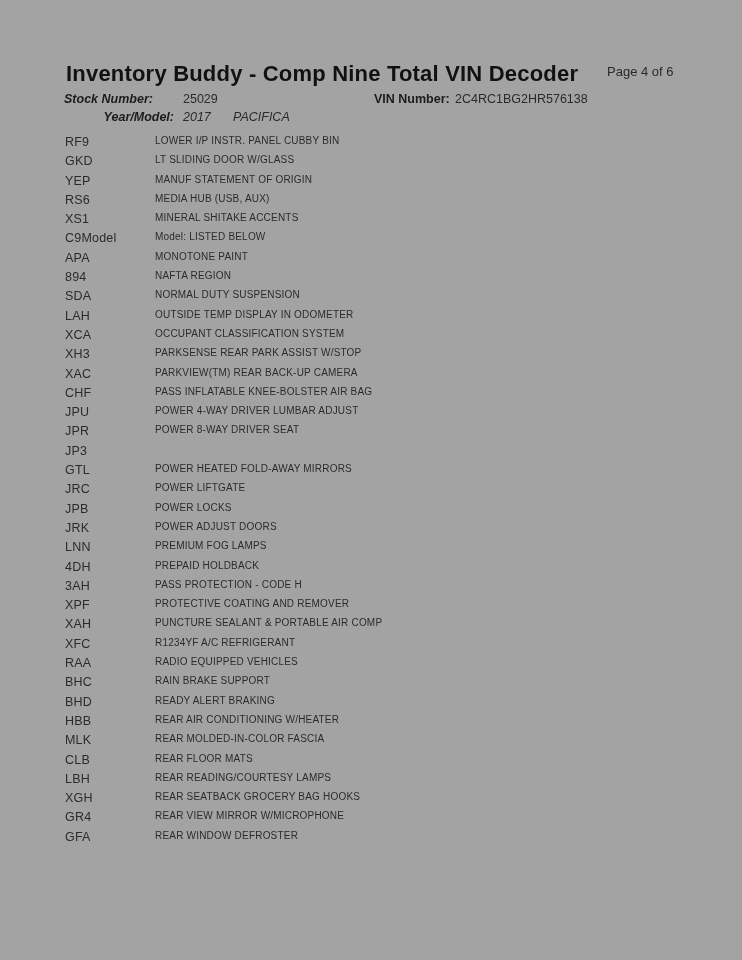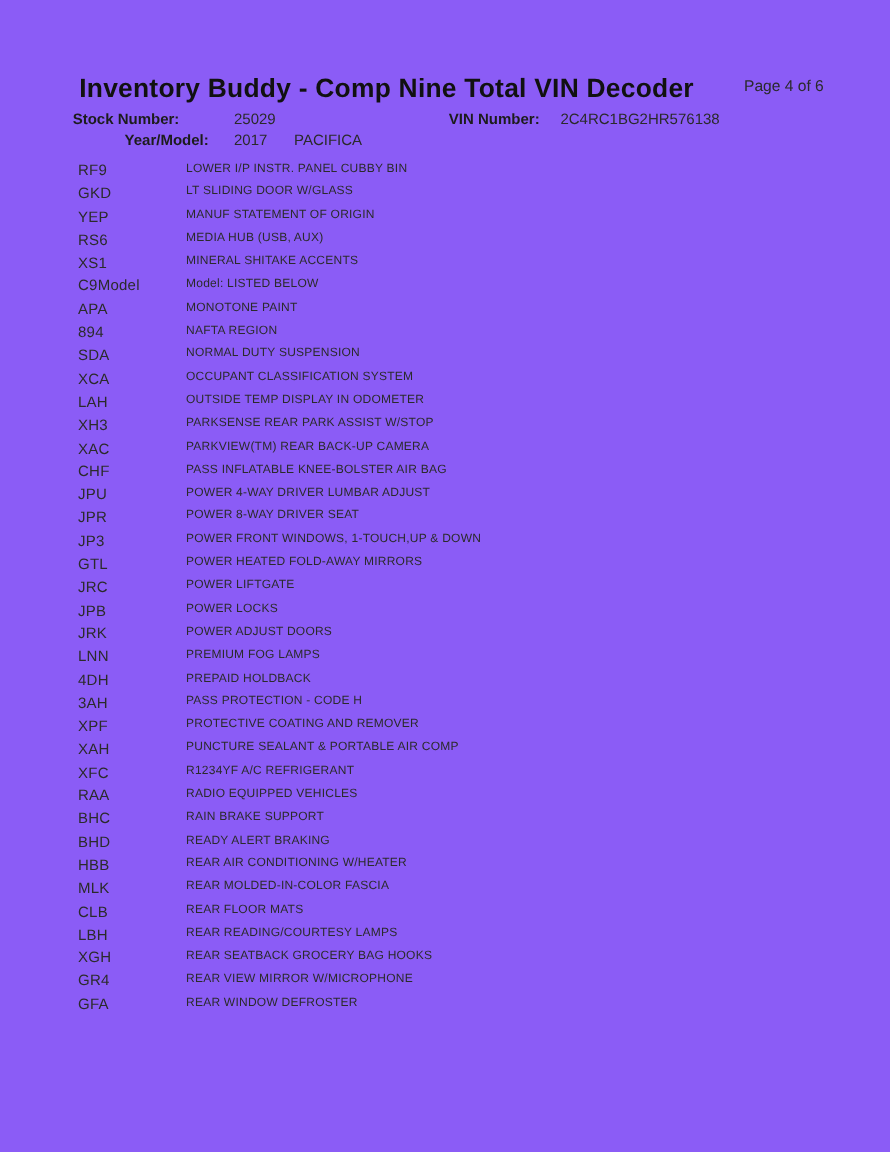--- a/index.html
+++ b/index.html
@@ -4,61 +4,60 @@
 <style>
   html, body {
     margin: 0;
     padding: 0;
     background: #ffffff;
   }
   .page {
     position: relative;
     width: 742px;
     height: 960px;
-    background: #8b5cf6;
+    background: #a3a3a3;
     font-family: "Liberation Sans", sans-serif;
     color: #222222;
     overflow: hidden;
   }
   .doc-title {
     position: absolute;
     left: 66px;
     top: 61px;
     margin: 0;
     font-size: 22px;
     font-weight: bold;
     letter-spacing: 0.2px;
     color: #111111;
     white-space: nowrap;
   }
   .page-number {
     position: absolute;
-    left: 620px;
+    left: 607px;
     top: 64px;
     font-size: 13px;
     color: #2a2a2a;
     white-space: nowrap;
   }
   .meta-row1 { position: absolute; top: 92px; left: 0; width: 742px; height: 16px; }
-  .meta-row2 { position: absolute; top: 110px; left: 0; width: 742px; height: 16px; }
+  .meta-row2 { position: absolute; top: 110px; left: 0; width: 742px; height: 16px; font-style: italic; }
   .meta-label {
     position: absolute;
     font-size: 12.5px;
     font-weight: bold;
     color: #1c1c1c;
     white-space: nowrap;
   }
   .meta-value {
     position: absolute;
     font-size: 12.5px;
     color: #2a2a2a;
     white-space: nowrap;
-    margin-left: 12px;
-  }
-  .lbl-stock { left: 48px; width: 114px; text-align: center; }
+  }
+  .lbl-stock { left: 64px; width: 114px; text-align: left; font-style: italic; }
   .val-stock { left: 183px; }
   .lbl-vin   { left: 374px; }
   .val-vin   { left: 455px; }
   .lbl-year  { left: 60px; width: 114px; text-align: right; }
   .val-year  { left: 183px; }
   .val-model { left: 233px; }
   .option-list {
     position: absolute;
     left: 0;
     top: 133px;
@@ -149,29 +148,29 @@
       <span class="option-code">894</span>
       <span class="option-desc">NAFTA REGION</span>
     </div>
 
     <div class="option-row">
       <span class="option-code">SDA</span>
       <span class="option-desc">NORMAL DUTY SUSPENSION</span>
     </div>
 
     <div class="option-row">
+      <span class="option-code">LAH</span>
+      <span class="option-desc">OUTSIDE TEMP DISPLAY IN ODOMETER</span>
+    </div>
+
+    <div class="option-row">
       <span class="option-code">XCA</span>
       <span class="option-desc">OCCUPANT CLASSIFICATION SYSTEM</span>
     </div>
 
-    <div class="option-row">
-      <span class="option-code">LAH</span>
-      <span class="option-desc">OUTSIDE TEMP DISPLAY IN ODOMETER</span>
-    </div>
-
 
 
     <div class="option-row">
       <span class="option-code">XH3</span>
       <span class="option-desc">PARKSENSE REAR PARK ASSIST W/STOP</span>
     </div>
 
     <div class="option-row">
       <span class="option-code">XAC</span>
       <span class="option-desc">PARKVIEW(TM) REAR BACK-UP CAMERA</span>
@@ -187,21 +186,20 @@
       <span class="option-desc">POWER 4-WAY DRIVER LUMBAR ADJUST</span>
     </div>
 
     <div class="option-row">
       <span class="option-code">JPR</span>
       <span class="option-desc">POWER 8-WAY DRIVER SEAT</span>
     </div>
 
     <div class="option-row">
       <span class="option-code">JP3</span>
-      <span class="option-desc">POWER FRONT WINDOWS, 1-TOUCH,UP &amp; DOWN</span>
     </div>
 
     <div class="option-row">
       <span class="option-code">GTL</span>
       <span class="option-desc">POWER HEATED FOLD-AWAY MIRRORS</span>
     </div>
 
     <div class="option-row">
       <span class="option-code">JRC</span>
       <span class="option-desc">POWER LIFTGATE</span>

